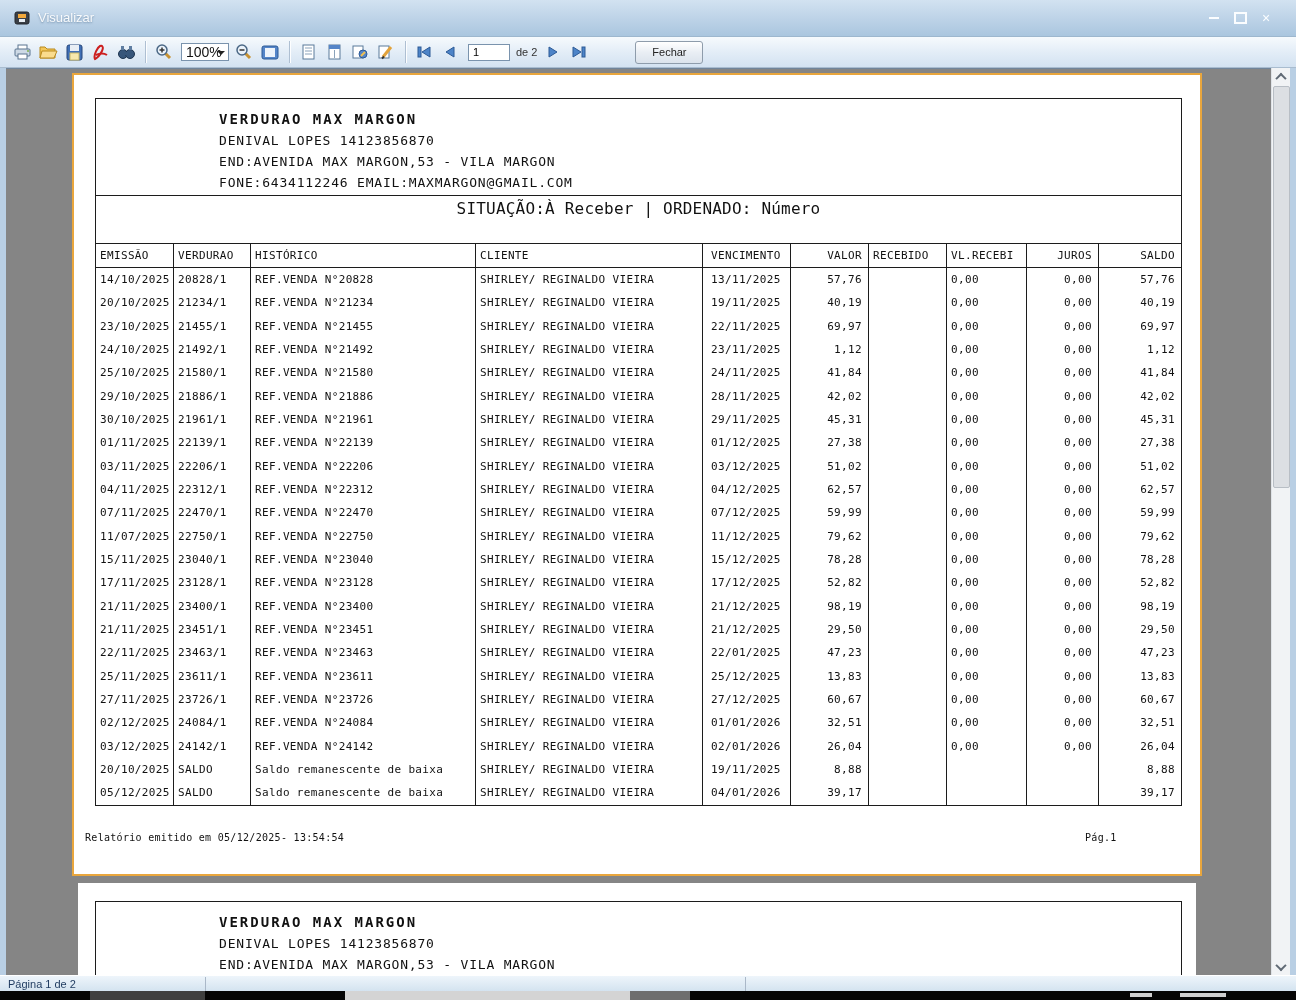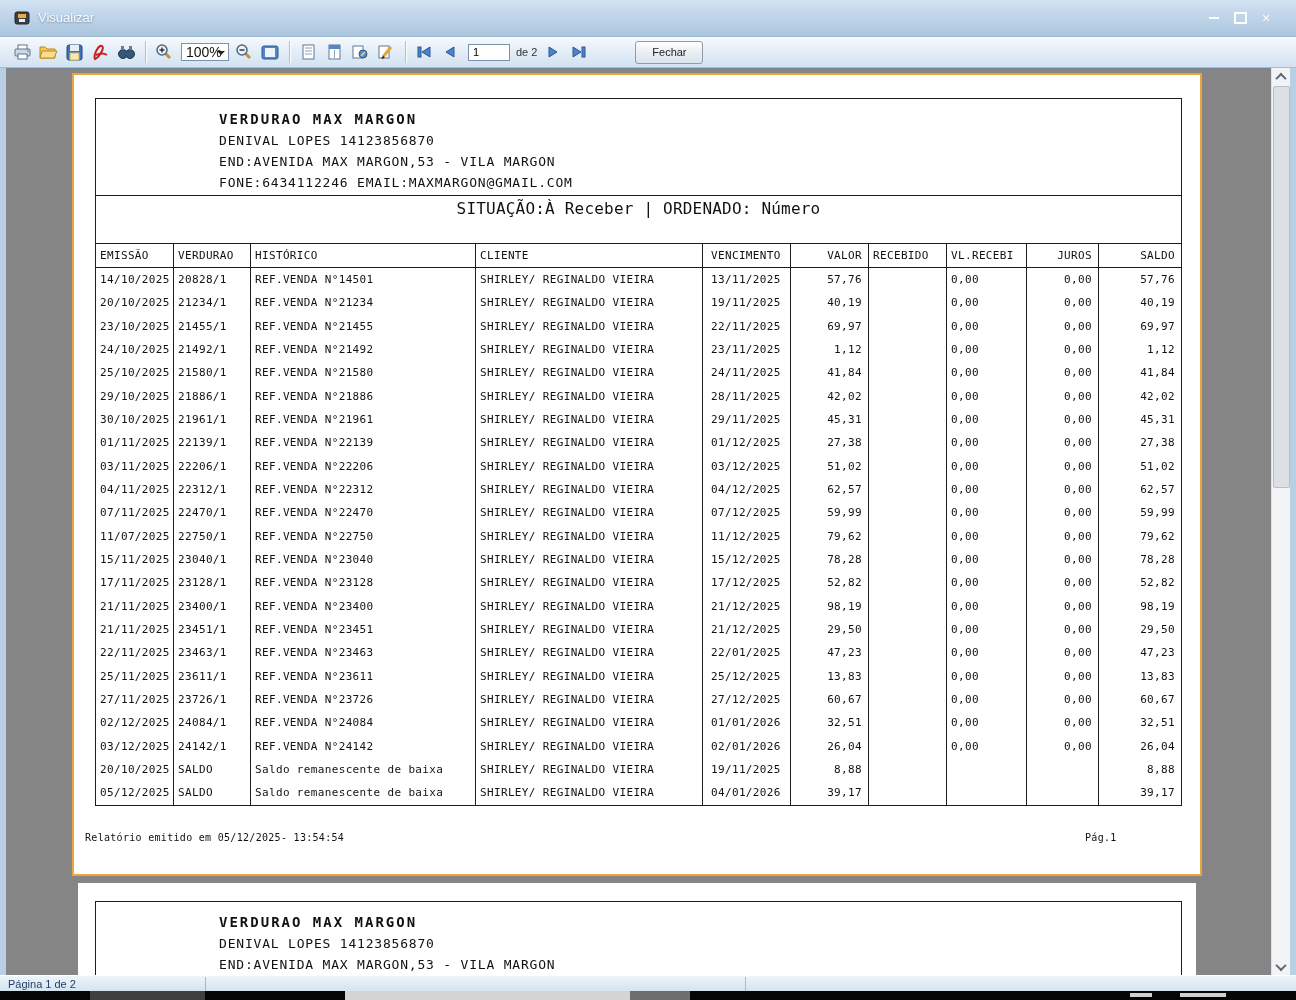--- a/index.html
+++ b/index.html
@@ -251,21 +251,21 @@
             <div class="cell ar" style="flex: 0 0 78px;">VALOR</div>
             <div class="cell al" style="flex: 0 0 78px;">RECEBIDO</div>
             <div class="cell al" style="flex: 0 0 80px;">VL.RECEBI</div>
             <div class="cell ar" style="flex: 0 0 72px;">JUROS</div>
             <div class="cell ar last" style="flex: 0 0 82px;">SALDO</div>
           </div>
         <div class="tbody" id="tbody1">
             <div class="trow">
               <div class="cell al" style="flex: 0 0 78px;">14/10/2025</div>
               <div class="cell al" style="flex: 0 0 77px;">20828/1</div>
-              <div class="cell al" style="flex: 0 0 225px;">REF.VENDA N°14501</div>
+              <div class="cell al" style="flex: 0 0 225px;">REF.VENDA N°20828</div>
               <div class="cell al" style="flex: 0 0 227px;">SHIRLEY/ REGINALDO VIEIRA</div>
               <div class="cell alp" style="flex: 0 0 88px;">13/11/2025</div>
               <div class="cell ar" style="flex: 0 0 78px;">57,76</div>
               <div class="cell al" style="flex: 0 0 78px;"></div>
               <div class="cell al" style="flex: 0 0 80px;">0,00</div>
               <div class="cell ar" style="flex: 0 0 72px;">0,00</div>
               <div class="cell ar last" style="flex: 0 0 82px;">57,76</div>
             </div>
             <div class="trow">
               <div class="cell al" style="flex: 0 0 78px;">20/10/2025</div>

